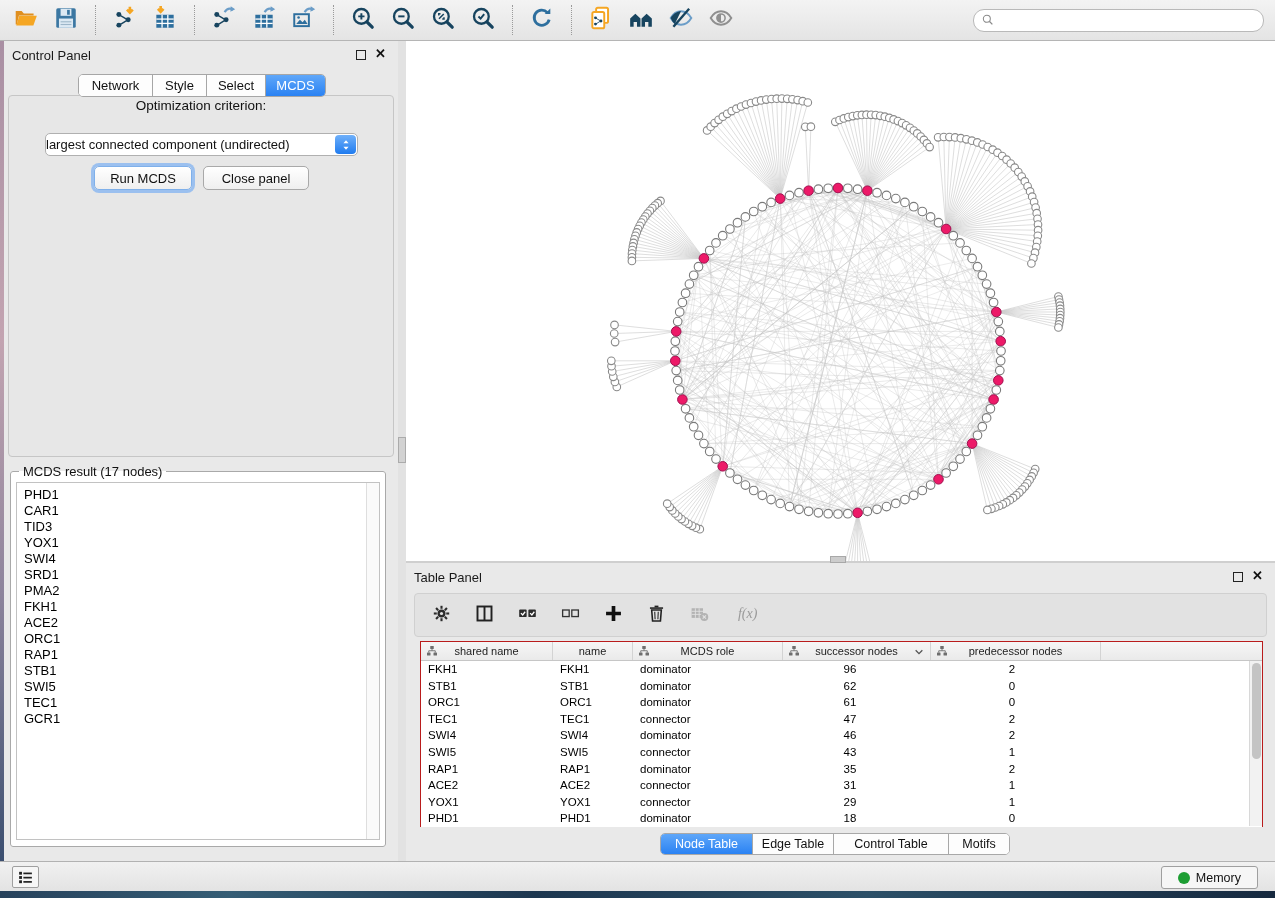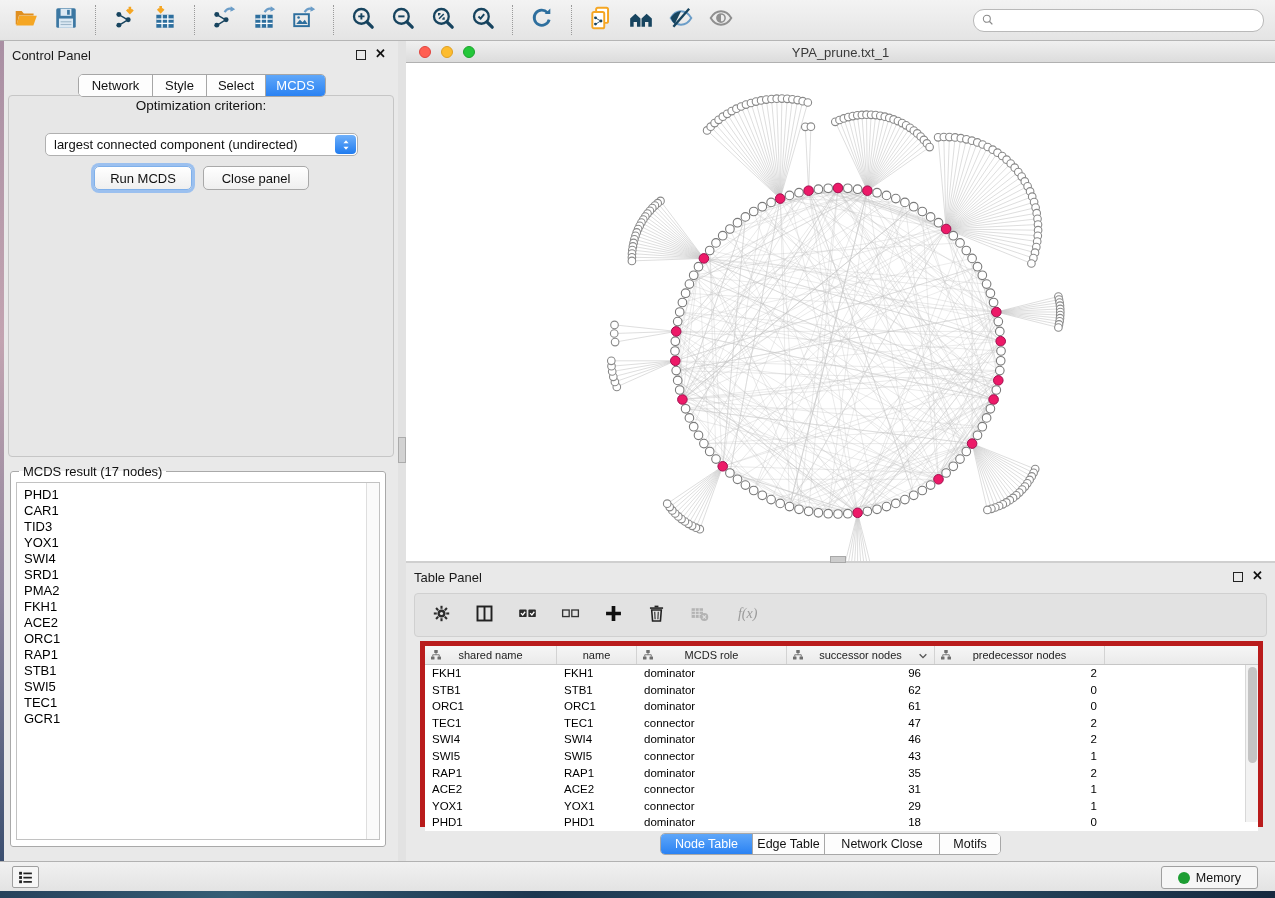--- a/index.html
+++ b/index.html
@@ -38,21 +38,21 @@
     border:1px solid #a6a6a6; border-radius:5px; background:#fff; overflow:hidden; z-index:2; }
   .cp-tab { height:100%; text-align:center; font-size:13px; line-height:21px; color:#111;
     border-right:1px solid #a6a6a6; background:#fdfdfd; }
   .cp-tab:last-child { border-right:none; }
   .cp-tab.active { background:linear-gradient(#5fa7f9,#2a82f3); color:#fff; }
 
   #cp-content { position:absolute; left:4px; top:54px; width:386px; height:362px;
     background:#e7e7e7; border:1px solid #c6c6c6; border-radius:4px; }
   .opt-label { text-align:center; margin-top:2px; font-size:13.5px; color:#111; }
   .dropdown { position:absolute; left:36px; top:37px; width:313px; height:23px; background:#fff;
-    border:1px solid #b0b0b0; border-radius:5px; font-size:13px; line-height:21px; padding-left:8px; color:#111; }
+    border:1px solid #b0b0b0; border-radius:5px; font-size:13px; line-height:21px; color:#111; }
   .stepper { position:absolute; right:1px; top:1px; width:21px; height:19px; border-radius:4px;
     background:linear-gradient(#6fb0fa,#1f7bef); display:flex; align-items:center; justify-content:center; }
   .btn { position:absolute; height:24px; background:linear-gradient(#ffffff,#efefef);
     border:1px solid #a9a9a9; border-radius:5px; font-size:13px; font-family:"Liberation Sans",sans-serif; color:#111; }
   #run-mcds { left:85px; top:70px; width:98px; box-shadow:0 0 0 3px rgba(92,160,245,.55); border-color:#7fb0ea; }
   #close-panel { left:194px; top:70px; width:106px; }
 
   #mcds-result { position:absolute; left:6px; top:423px; width:376px; height:383px;
     border:1px solid #a9a9a9; border-radius:3px; background:#fff; }
   #mcds-result legend { margin-left:8px; padding:0 4px; font-size:13px; color:#111; }
@@ -85,29 +85,29 @@
 
   
   #table-panel { position:absolute; left:406px; top:563px; width:869px; height:298px; background:#e9e9e9; }
   #tp-float { right:32px; } #tp-close { right:12px; }
   #tp-toolbar { position:absolute; left:8px; top:30px; width:853px; height:44px; background:#e2e2e2;
     border:1px solid #d0d0d0; border-radius:4px; display:flex; align-items:center; padding-left:14px; gap:19px; }
   .tp-icon { width:24px; height:24px; display:flex; align-items:center; justify-content:center; }
   .tp-icon svg { width:21px; height:21px; }
 
   #node-table { position:absolute; left:14px; top:78px; width:843px; height:186px;
-    border:5px solid #b91c1c; background:#fff; }
+    border:1px solid #b91c1c; background:#fff; }
   #nt-header { display:flex; height:19px; background:linear-gradient(#f6f6f6,#eaeaea); border-bottom:1px solid #c6c6c6; }
   .nt-hcell { position:relative; height:100%; border-right:1px solid #d3d3d3; display:flex;
     align-items:center; justify-content:center; font-size:11px; color:#222; }
   .nt-hcell .hier { position:absolute; left:5px; top:3px; width:12px; height:12px; }
   .nt-hcell .sort { position:absolute; right:6px; top:5px; width:10px; height:10px; }
   .nt-row { display:flex; height:16.6px; background:#fff; }
   .nt-cell { font-size:11.5px; color:#000; line-height:16.6px; white-space:nowrap; overflow:hidden; }
-  .al { padding-left:7px; text-align:left; } .ar { text-align:right; }
+  .al { padding-left:7px; text-align:left; } .ar { text-align:center; }
   .vscroll { position:absolute; right:0; top:19px; bottom:0; width:13px; background:#f2f2f2; border-left:1px solid #d8d8d8; }
   .vthumb { position:absolute; left:2px; top:2px; width:9px; height:96px; background:#c4c4c4; border-radius:5px; }
 
   #tp-tabs { position:absolute; left:254px; top:270px; height:22px; display:flex;
     border:1px solid #a8a8a8; border-radius:5px; background:#fff; overflow:hidden; }
   .tp-tab { height:100%; text-align:center; font-size:12.5px; line-height:20px; color:#111;
     border-right:1px solid #a8a8a8; background:#fdfdfd; }
   .tp-tab:last-child { border-right:none; }
   .tp-tab.active { background:linear-gradient(#5fa7f9,#2a82f3); color:#fff; }
 
@@ -334,26 +334,20 @@
         <div class="vtrack"></div>
       </div>
     </fieldset>
   </div>
 
   <div id="v-divider">
     <div class="grip"></div>
   </div>
 
   <div id="network-window">
-    <div class="mac-titlebar">
-      <span class="tl red"></span>
-      <span class="tl yellow"></span>
-      <span class="tl green"></span>
-      <span class="mac-title">YPA_prune.txt_1</span>
-    </div>
     <div id="net-canvas">
       <svg id="net-svg" width="869" height="500">
           <line x1="270.2" y1="268.4" x2="489.8" y2="135.6" stroke="#c3c3c3" stroke-width="0.7" stroke-opacity="0.5"></line>
           <line x1="270.2" y1="268.4" x2="402.6" y2="127.7" stroke="#c3c3c3" stroke-width="0.7" stroke-opacity="0.5"></line>
           <line x1="270.2" y1="268.4" x2="279.6" y2="345.8" stroke="#c3c3c3" stroke-width="0.7" stroke-opacity="0.5"></line>
           <line x1="270.2" y1="268.4" x2="412.4" y2="449.8" stroke="#c3c3c3" stroke-width="0.7" stroke-opacity="0.5"></line>
           <line x1="270.2" y1="268.4" x2="524.6" y2="422.1" stroke="#c3c3c3" stroke-width="0.7" stroke-opacity="0.5"></line>
           <line x1="270.2" y1="268.4" x2="471.0" y2="446.3" stroke="#c3c3c3" stroke-width="0.7" stroke-opacity="0.5"></line>
           <line x1="270.2" y1="268.4" x2="593.8" y2="268.4" stroke="#c3c3c3" stroke-width="0.7" stroke-opacity="0.5"></line>
           <line x1="270.2" y1="268.4" x2="383.5" y2="443.6" stroke="#c3c3c3" stroke-width="0.7" stroke-opacity="0.5"></line>
@@ -1276,22 +1270,22 @@
             <div class="nt-cell ar" style="width: 148px; padding-right: 14px;">18</div>
             <div class="nt-cell ar" style="width: 170px; padding-right: 8px;">0</div>
           </div>
         </div>
       <div class="vscroll">
         <div class="vthumb"></div>
       </div>
     </div>
     <div id="tp-tabs">
         <div class="tp-tab active" style="width: 92px;">Node Table</div>
-        <div class="tp-tab" style="width: 72px;">Edge Table</div>
-        <div class="tp-tab" style="width: 115px;">Network Close</div>
+        <div class="tp-tab" style="width: 81px;">Edge Table</div>
+        <div class="tp-tab" style="width: 115px;">Control Table</div>
         <div class="tp-tab" style="width: 60px;">Motifs</div>
       </div>
   </div>
 
   <div id="status-bar">
     <button id="status-list-btn">
       <svg viewBox="0 0 24 24" width="17" height="17">
         <g fill="#222">
             <rect x="3" y="4" width="4" height="4"></rect>
             <rect x="9" y="5" width="12" height="2.4"></rect>

